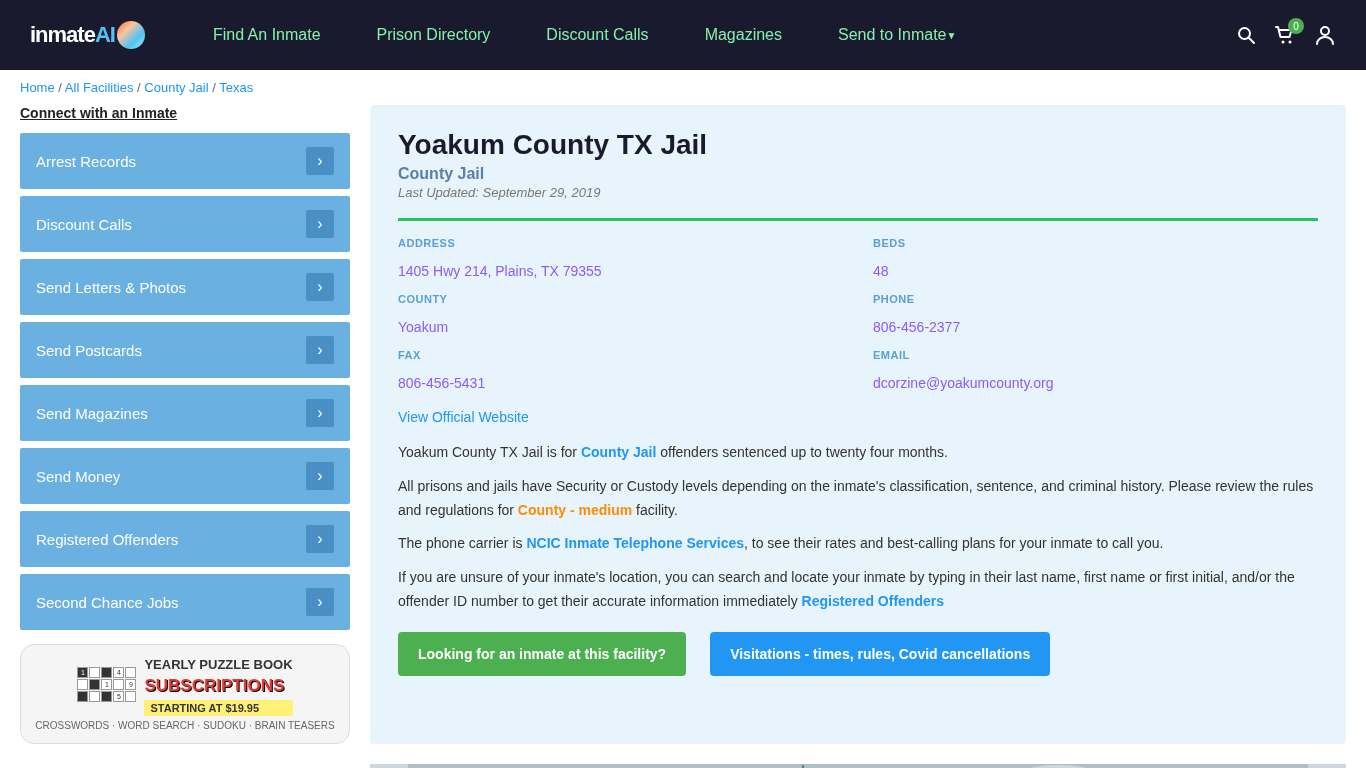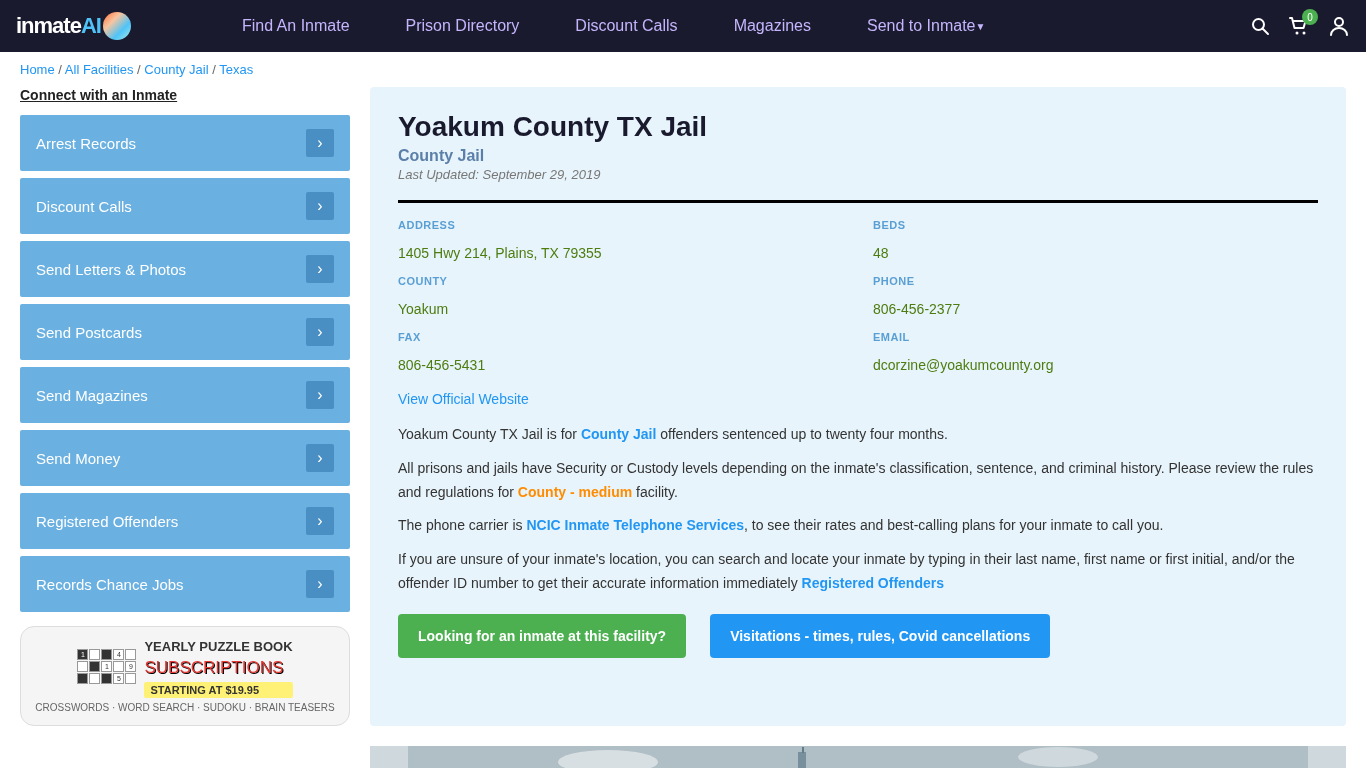--- a/index.html
+++ b/index.html
@@ -3,24 +3,23 @@
   <meta charset="utf-8">
   <style>
     * { margin: 0; padding: 0; box-sizing: border-box; }
     body { font-family: Arial, sans-serif; font-size: 14px; color: #333; background: #fff; }
 
     
     nav {
       background: #1a1a2e;
       display: flex;
       align-items: center;
-      padding: 0 16px;
-      height: 52px;
+      padding: 0 30px;
+      height: 70px;
       position: relative;
-      gap: 43px;
     }
     .nav-logo {
       display: flex;
       align-items: center;
       margin-right: 40px;
     }
     .logo-text {
       color: #fff;
       font-size: 22px;
       font-weight: bold;
@@ -38,21 +37,21 @@
       margin-left: 2px;
       vertical-align: middle;
     }
     .nav-links {
       display: flex;
       align-items: center;
       flex: 1;
       gap: 0;
     }
     .nav-link {
-      color: #c4b5fd;
+      color: #86efac;
       text-decoration: none;
       font-size: 16px;
       padding: 0 28px;
       height: 70px;
       display: flex;
       align-items: center;
       white-space: nowrap;
       cursor: pointer;
     }
     .nav-link.has-dropdown::after {
@@ -165,21 +164,21 @@
       border-radius: 14px;
     }
     .ad-title {
       font-size: 13px;
       font-weight: bold;
       color: #333;
       text-transform: uppercase;
     }
     .ad-main {
       font-size: 17px;
-      font-weight: 400;
+      font-weight: 700;
       color: #e53935;
       text-shadow: 1px 1px 0 #000;
       line-height: 1.2;
       margin: 4px 0;
     }
     .ad-sub {
       font-size: 11px;
       color: #333;
       font-weight: bold;
       background: #fff176;
@@ -215,35 +214,35 @@
     .facility-updated {
       font-size: 13px;
       color: #777;
       font-style: italic;
       margin-bottom: 18px;
     }
     .facility-info-grid {
       display: grid;
       grid-template-columns: 1fr 1fr;
       gap: 14px 30px;
-      border-top: 3px solid #000000;
+      border-top: 3px solid #22c55e;
       padding-top: 16px;
       margin-bottom: 18px;
     }
     .info-label {
       font-size: 11px;
       font-weight: bold;
       color: #5a9fd4;
       text-transform: uppercase;
       letter-spacing: 0.5px;
       margin-bottom: 3px;
     }
     .info-value {
       font-size: 14px;
-      color: #4d7c0f;
+      color: #8b5cf6;
       margin-top: 14px;
     }
     .info-link {
       color: #2196f3;
       text-decoration: none;
       font-size: 14px;
     }
     .facility-desc {
       font-size: 14px;
       color: #333;
@@ -374,21 +373,21 @@
       </a>
       <a class="sidebar-item" href="#">
         <span>Send Money</span>
         <span class="sidebar-arrow">›</span>
       </a>
       <a class="sidebar-item" href="#">
         <span>Registered Offenders</span>
         <span class="sidebar-arrow">›</span>
       </a>
       <a class="sidebar-item" href="#">
-        <span>Records Chance Jobs</span>
+        <span>Second Chance Jobs</span>
         <span class="sidebar-arrow">›</span>
       </a>
     </div>
 
     <div class="sidebar-ad">
       <div style="display:flex;align-items:center;gap:8px;">
         <div>
 
           <div style="display:grid;grid-template-columns:repeat(5,11px);gap:1px;margin-bottom:4px;">
             <div style="width:11px;height:11px;background:#333;border:0.5px solid #999;font-size:7px;display:flex;align-items:center;justify-content:center;color:#fff;">1</div>

